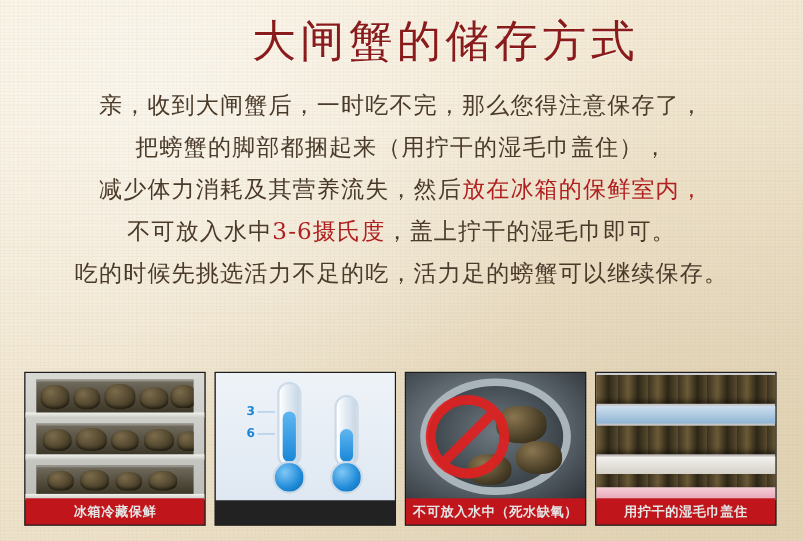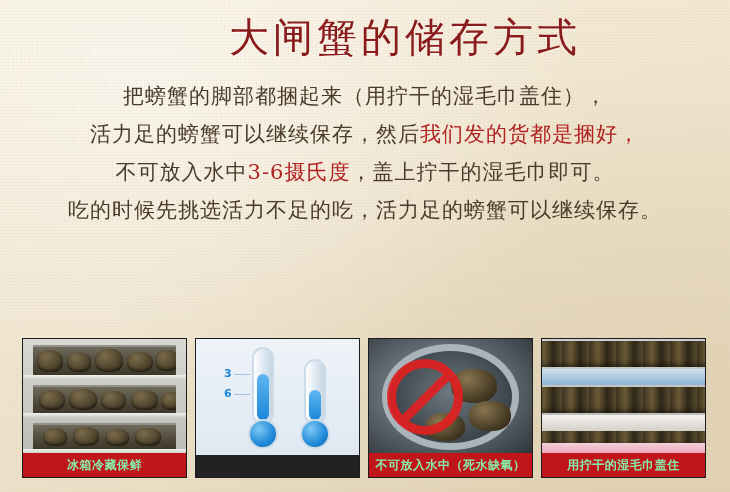--- a/index.html
+++ b/index.html
@@ -96,21 +96,21 @@
     position: absolute;
     left: 0;
     bottom: 0;
     width: 100%;
     height: 24px;
     line-height: 24px;
     text-align: center;
     font-family: "DejaVu Sans", "Liberation Sans", sans-serif;
     font-size: 12px;
     font-weight: bold;
-    color: #86efac;
+    color: #e5e5e5;
     letter-spacing: 0.5px;
     white-space: nowrap;
     overflow: hidden;
   }
   
   .fridge {
     width: 100%;
     height: 100%;
     background: linear-gradient(180deg, #d8d8d4 0%, #bdbdb8 100%);
     position: relative;
@@ -262,24 +262,27 @@
 </style>
 </head>
 <body>
 
 <div id="page">
 
   <div class="title">大闸蟹的储存方式</div>
 
   <div class="body-text">
     <p>
+      <span>亲，收到大闸蟹后，一时吃不完，那么您得注意保存了，</span>
+    </p>
+    <p>
       <span>把螃蟹的脚部都捆起来（用拧干的湿毛巾盖住），</span>
     </p>
     <p>
-      <span>活力足的螃蟹可以继续保存，然后</span><span class="hl">我们发的货都是捆好，</span>
+      <span>减少体力消耗及其营养流失，然后</span><span class="hl">放在冰箱的保鲜室内，</span>
     </p>
     <p>
       <span>不可放入水中</span><span class="hl">3-6摄氏度</span><span>，盖上拧干的湿毛巾即可。</span>
     </p>
     <p>
       <span>吃的时候先挑选活力不足的吃，活力足的螃蟹可以继续保存。</span>
     </p>
   </div>
 
   <div class="strip">

